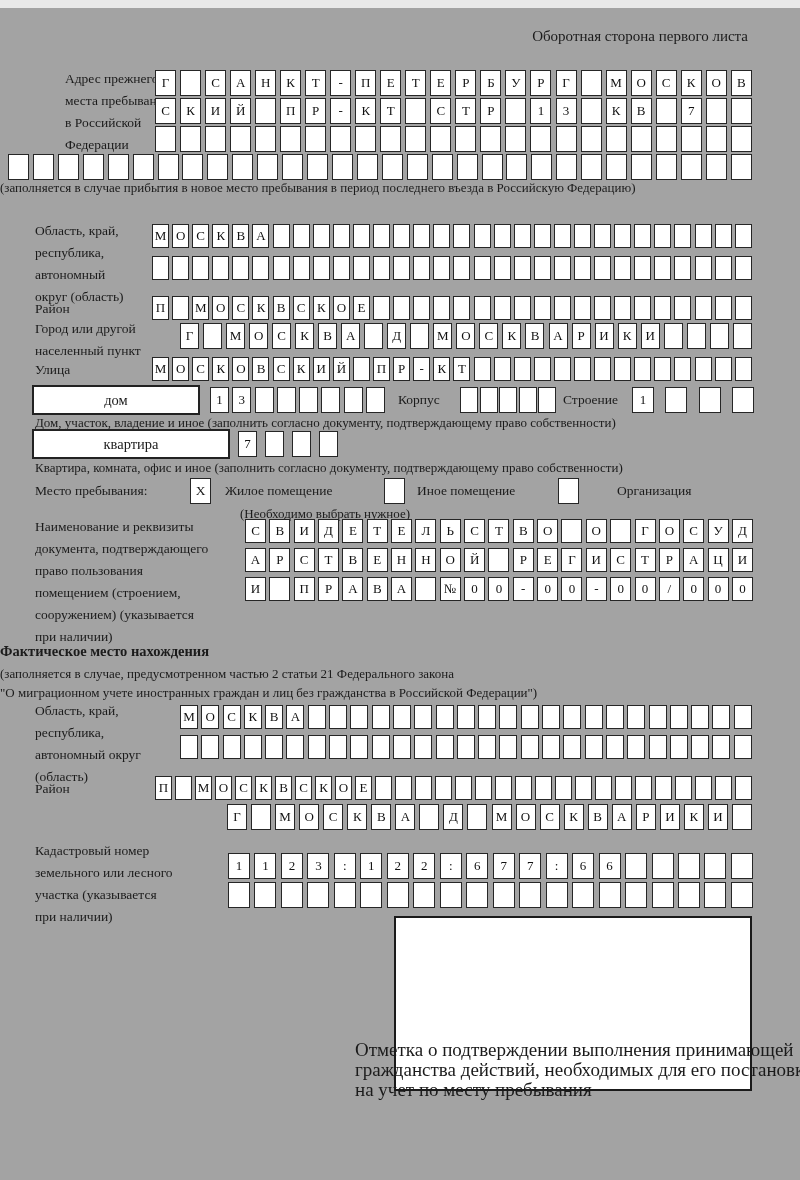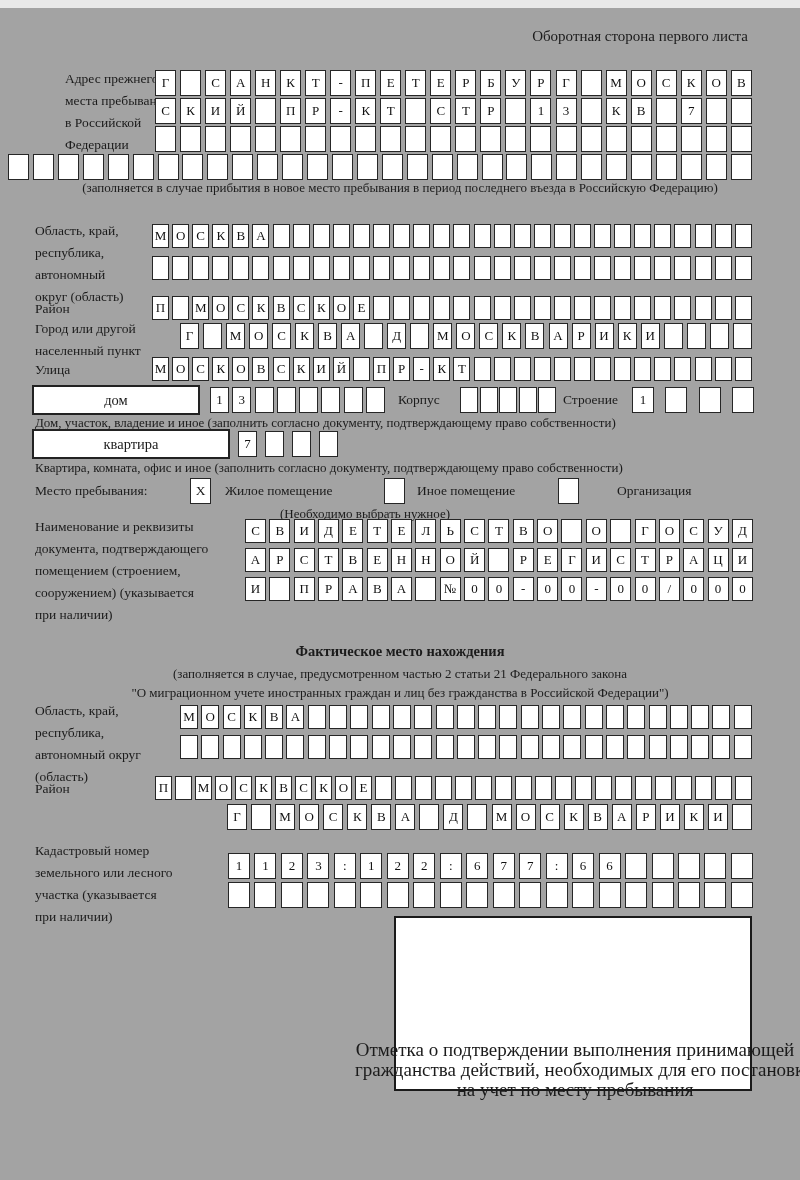--- a/index.html
+++ b/index.html
@@ -4,21 +4,21 @@
 <style>
   html,body{margin:0;padding:0;background:#e9e9e9;}
   .page{
     position:relative;width:800px;height:1180px;background:#a3a3a3;
     font-family:"Liberation Serif", serif;color:#1b1b1b;margin:8px auto;
     overflow:hidden;
   }
   .abs{position:absolute;}
   .lbl{font-size:13.5px;line-height:22px;}
   .note{font-size:13px;}
-  .center{text-align:center;}
+  .center{text-align:left;}
   .bold{font-weight:bold;}
   .row{position:absolute;display:flex;justify-content:space-between;}
   .row .cell{
     box-sizing:border-box;border:1.5px solid #262626;background:#fff;
     display:flex;align-items:center;justify-content:center;
     font-size:13px;color:#111;flex:0 0 auto;
   }
   .sz-a .cell{width:21px;height:26px;}   
   .sz-b .cell{width:17px;height:24px;}   
   .sz-c .cell{width:19px;height:26px;}   
@@ -384,20 +384,21 @@
   <div class="abs lbl" style="left:225px;top:472px;">Жилое помещение</div>
   <div class="chk" style="left:384px;top:470px;"></div>
   <div class="abs lbl" style="left:417px;top:472px;">Иное помещение</div>
   <div class="chk" style="left:558px;top:470px;"></div>
   <div class="abs lbl" style="left:617px;top:472px;">Организация</div>
   <div class="abs note center" style="left:240px;top:498px;width:250px;">(Необходимо выбрать нужное)</div>
 
   <div class="abs lbl lines" style="left:35px;top:508px;">
       <div>Наименование и реквизиты</div>
       <div>документа, подтверждающего</div>
+      <div>право пользования</div>
       <div>помещением (строением,</div>
       <div>сооружением) (указывается</div>
       <div>при наличии)</div>
     </div>
   <div class="row sz-d" style="left:245px;top:511px;width:508px;">
       <div class="cell">С</div>
       <div class="cell">В</div>
       <div class="cell">И</div>
       <div class="cell">Д</div>
       <div class="cell">Е</div>

